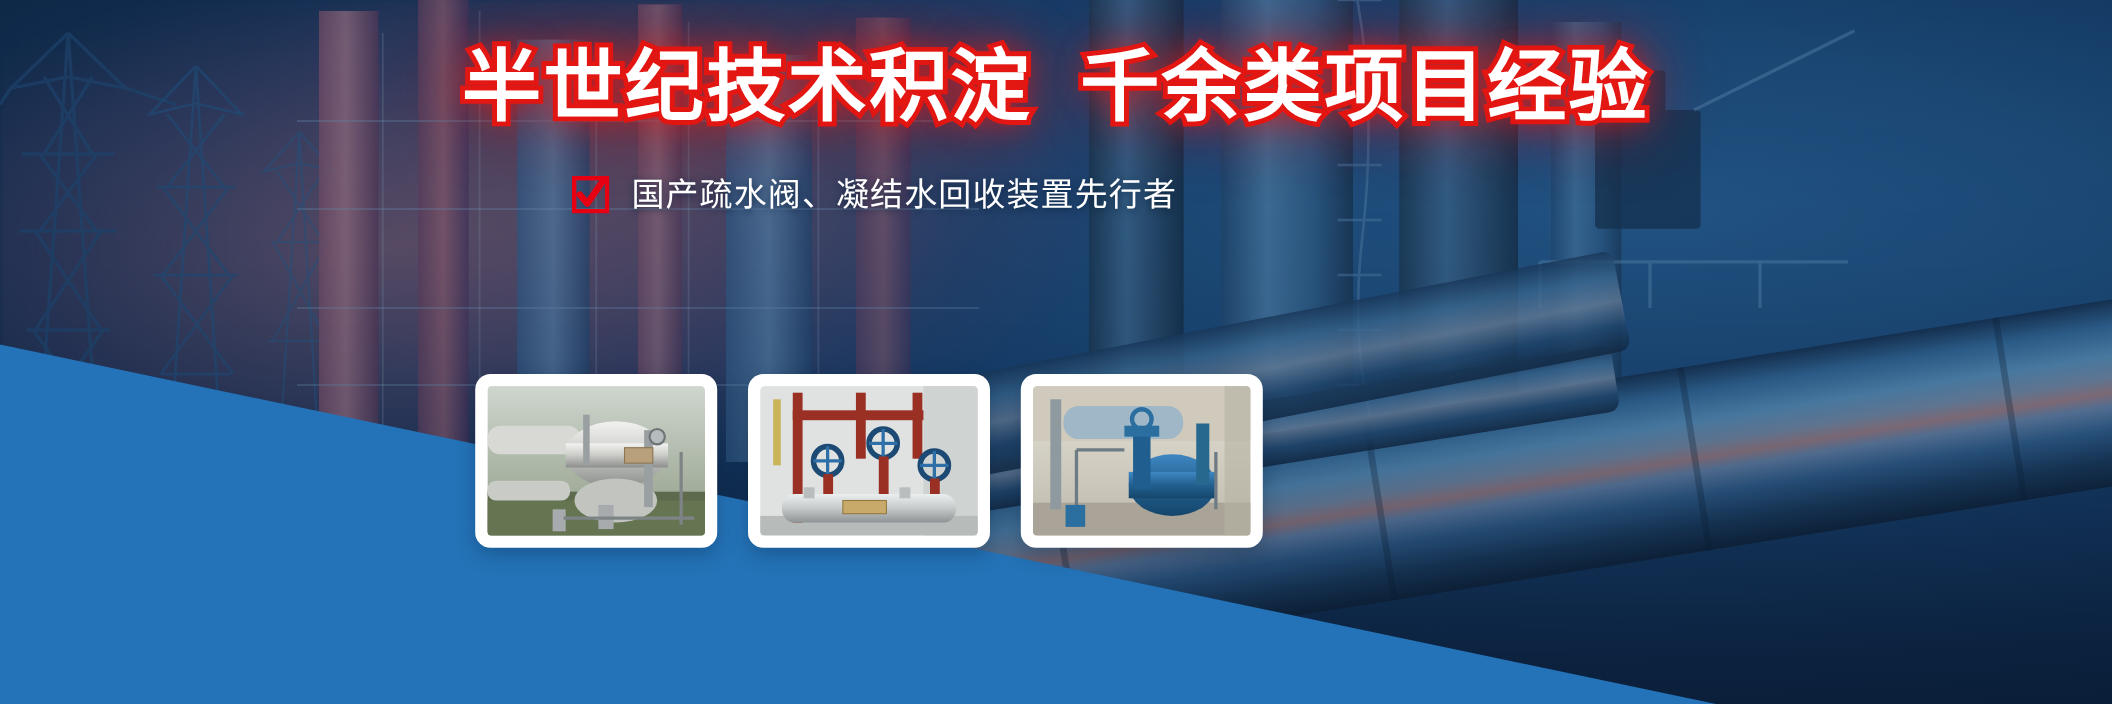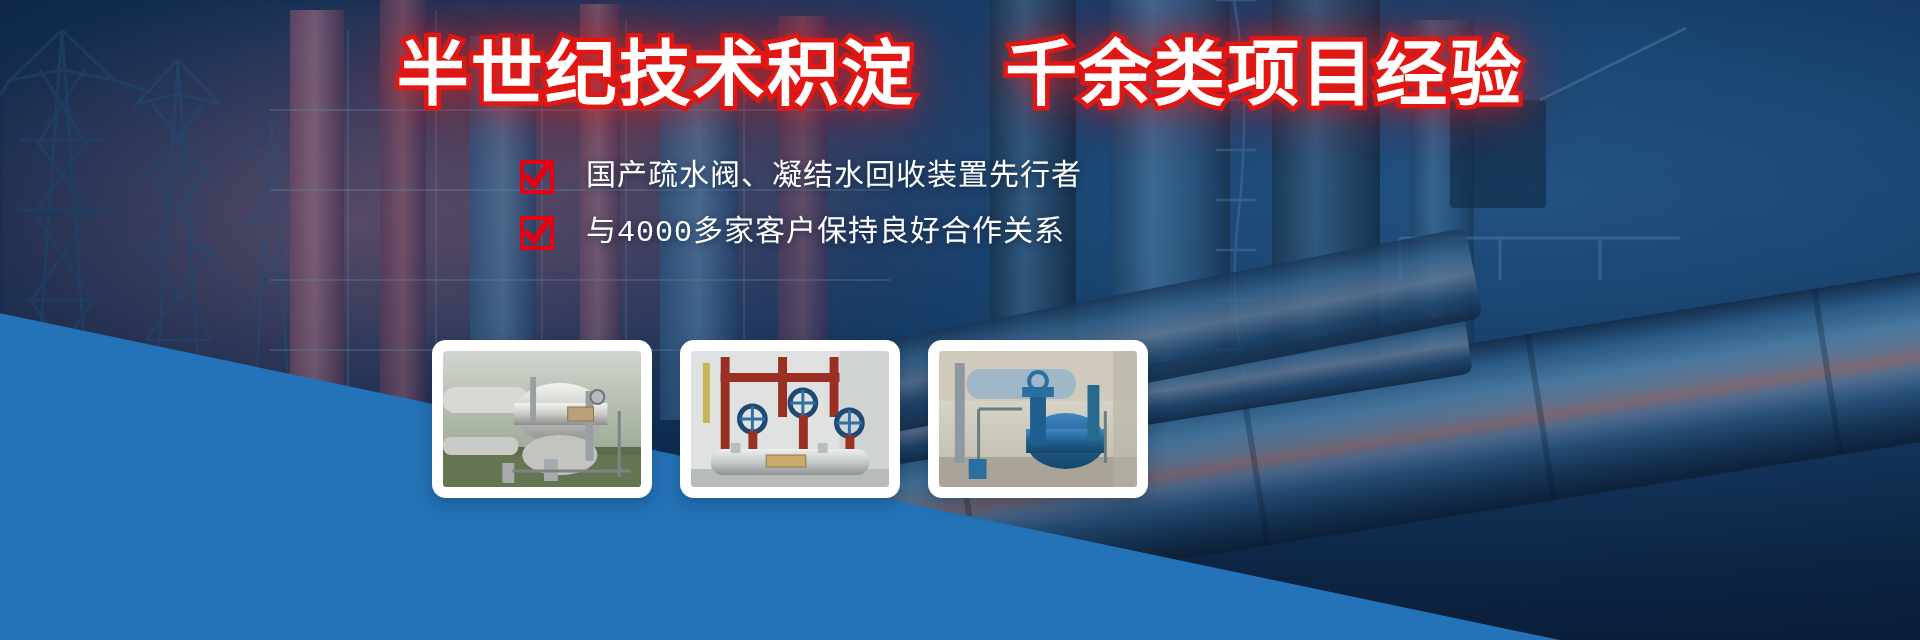--- a/index.html
+++ b/index.html
@@ -2,21 +2,21 @@
 <html lang="zh-CN"><head>
 <meta charset="utf-8">
 <title>Banner</title>
 <style>
   html,body{margin:0;padding:0;background:#0d2b45;}
   *{box-sizing:border-box;}
   .banner{
     position:relative;
     width:1920px;height:640px;
     overflow:hidden;
-    font-family:Liberation Mono, monospace;
+    font-family:Liberation Sans, sans-serif;
     background:#1b4f86;
   }
 
   
   .bg{position:absolute;inset:0;}
 
   
   .bg-base{
     position:absolute;inset:0;
     background:
@@ -98,21 +98,20 @@
     position:relative;
   }
   .check-box svg{display:block;width:100%;height:100%;}
   .bullet-text{
     color:#ffffff;
     font-size:30px;
     line-height:1.1;
     letter-spacing:1px;
     white-space:nowrap;
     text-shadow:0 2px 7px rgba(8,30,56,.75);
-    margin-left:12px;
   }
 
   
   .cards{
     position:absolute;left:432px;top:340px;
     display:flex;gap:28px;
   }
   .card{
     width:220px;height:158px;
     background:#ffffff;
@@ -284,29 +283,20 @@
         <span class="check-box">
           <svg viewBox="0 0 34 34">
             <rect x="2" y="2" width="30" height="30" fill="none" stroke="#e60012" stroke-width="4"></rect>
             <path d="M7 17 L14 25 L29 3" fill="none" stroke="#e60012" stroke-width="6" stroke-linecap="round" stroke-linejoin="round"></path>
           </svg>
         </span>
         <span class="bullet-text">国产疏水阀、凝结水回收装置先行者</span>
       </div>
 
 
-      <div class="bullet">
-        <span class="check-box">
-          <svg viewBox="0 0 34 34">
-            <rect x="2" y="2" width="30" height="30" fill="none" stroke="#e60012" stroke-width="4"></rect>
-            <path d="M7 17 L14 25 L29 3" fill="none" stroke="#e60012" stroke-width="6" stroke-linecap="round" stroke-linejoin="round"></path>
-          </svg>
-        </span>
-        <span class="bullet-text">与4000多家客户保持良好合作关系</span>
-      </div>
 
     </div>
 
     <div class="cards">
 
       <div class="card">
         <div class="card-photo">
           <svg viewBox="0 0 200 136" preserveAspectRatio="none">
             <defs>
               <linearGradient id="c1sky" x1="0" y1="0" x2="0" y2="1">

